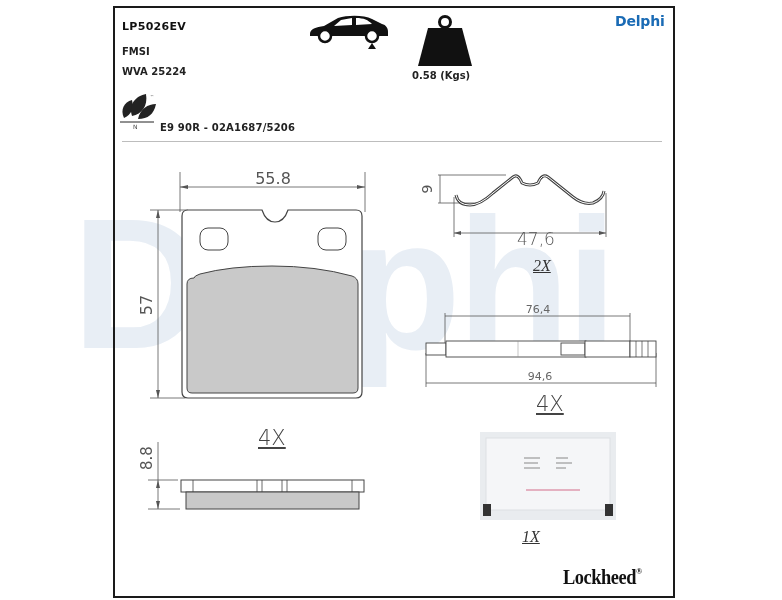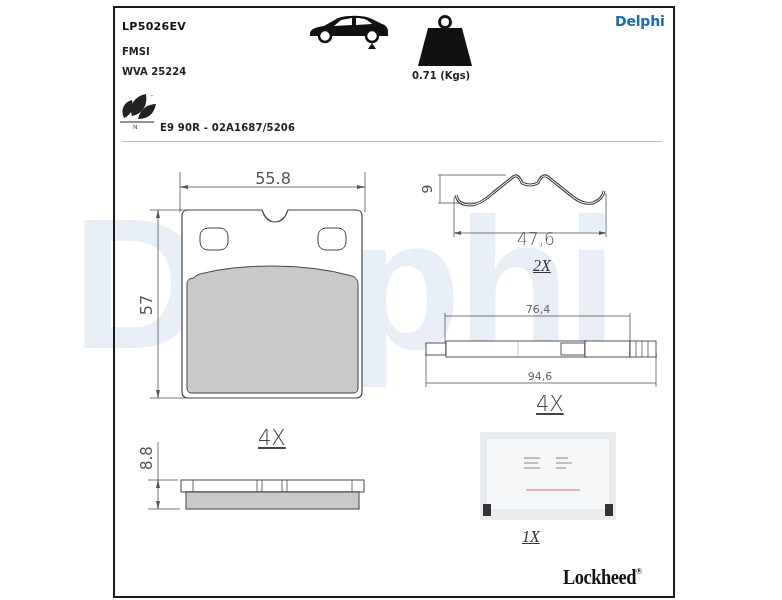--- a/index.html
+++ b/index.html
@@ -47,21 +47,21 @@
   <path d="M33 6 L44 4 L44 11 L26 12Z M48 4 C56 4,60 6,64 10 L48 11Z" fill="#fff"></path>
   <circle cx="17" cy="22" r="6" fill="#fff" stroke="#111" stroke-width="2.5"></circle>
   <circle cx="64" cy="22" r="6" fill="#fff" stroke="#111" stroke-width="2.5"></circle>
   <polygon points="64,29 60,35 68,35" fill="#111"></polygon>
 </svg>
 
 <svg class="abs" style="left:416px;top:14px" width="58" height="54" viewBox="0 0 58 54">
   <circle cx="29" cy="8" r="5.5" fill="none" stroke="#111" stroke-width="3"></circle>
   <path d="M12 14 L46 14 L56 52 L2 52Z" fill="#111" stroke-linejoin="round"></path>
 </svg>
-<div class="abs weight-text">0.71 (Kgs)</div>
+<div class="abs weight-text">0.58 (Kgs)</div>
 
 <div class="abs brand">Delphi</div>
 
 <div class="abs divider"></div>
 
 <svg class="abs" style="left:130px;top:160px" width="250" height="255" viewBox="0 0 250 255">
 
   <line x1="50" y1="12" x2="50" y2="52" stroke="#555" stroke-width="0.8"></line>
   <line x1="235" y1="12" x2="235" y2="52" stroke="#555" stroke-width="0.8"></line>
   <line x1="50" y1="27" x2="235" y2="27" stroke="#555" stroke-width="0.8"></line>

